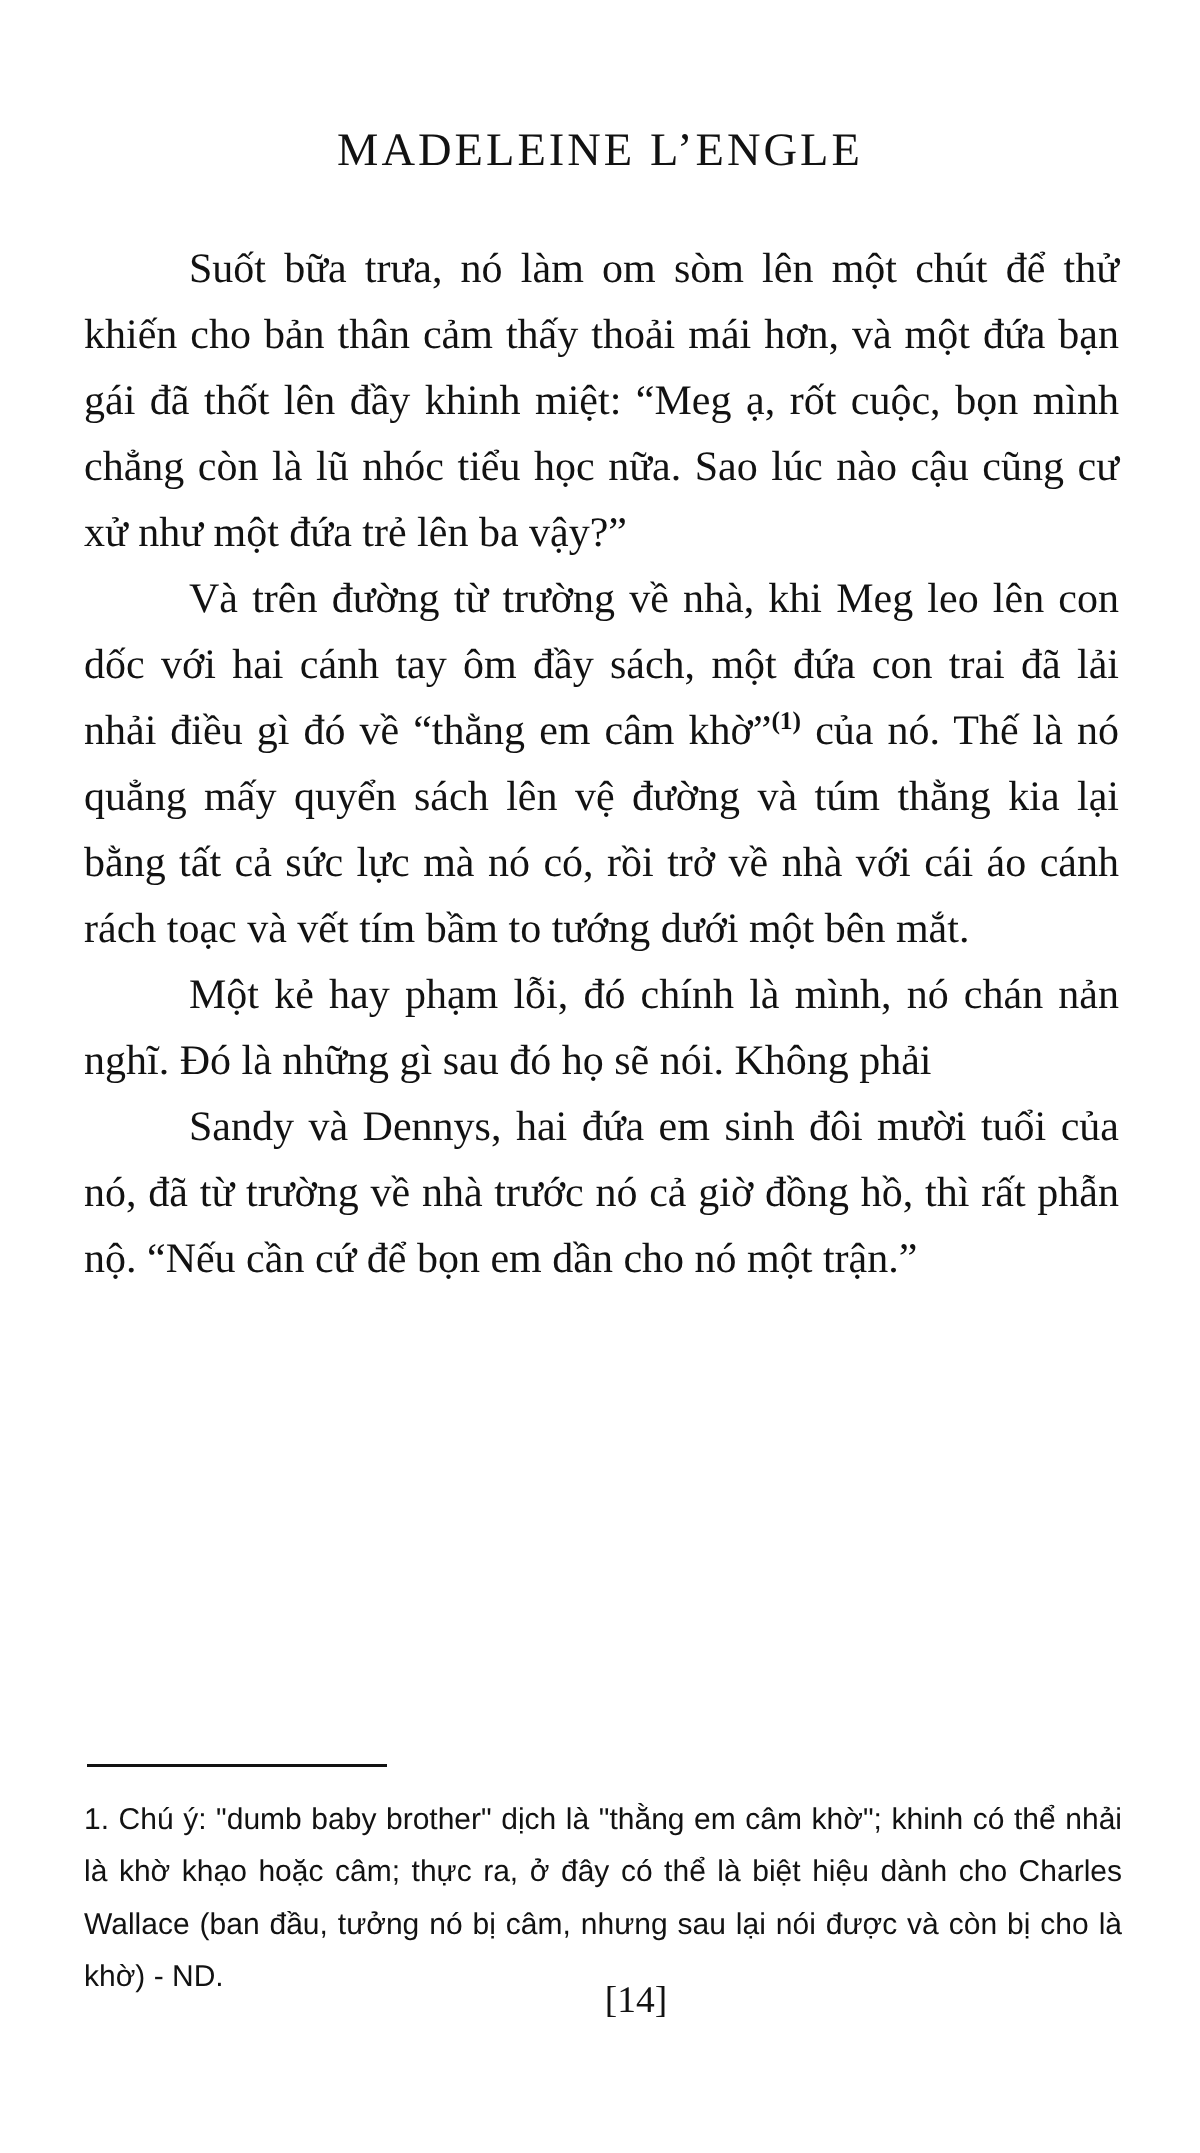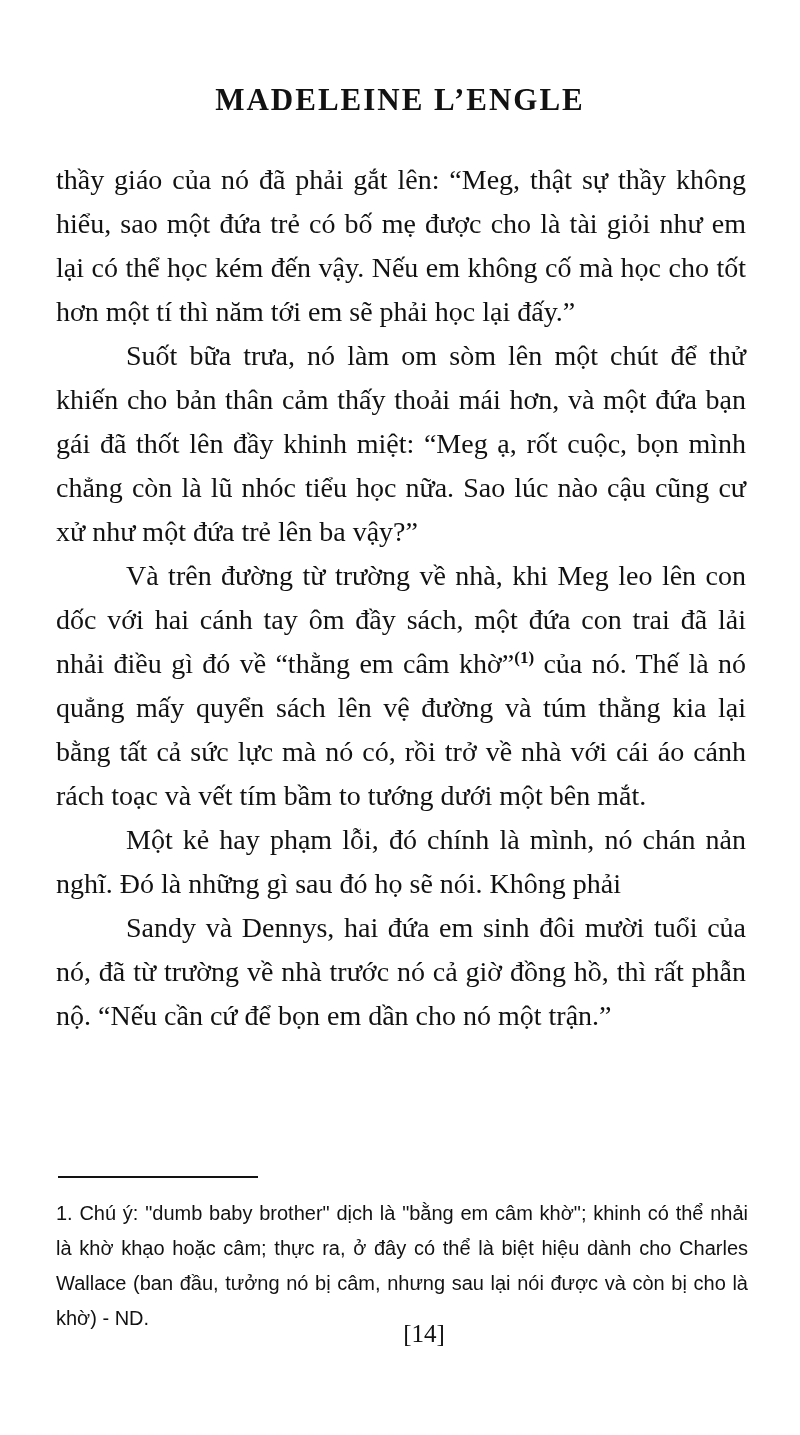--- a/index.html
+++ b/index.html
@@ -19,21 +19,20 @@
   .running-head {
     position: absolute;
     top: 82px;
     left: 0;
     width: 100%;
     text-align: center;
     font-family: "Liberation Serif", "DejaVu Serif", serif;
     font-size: 31px;
     letter-spacing: 2px;
     color: #121212;
-    font-weight: bold;
   }
   .body-text {
     position: absolute;
     top: 158px;
     left: 56px;
     width: 690px;
     font-family: "Liberation Serif", "DejaVu Serif", serif;
     font-size: 28px;
     line-height: 44px;
     text-align: justify;
@@ -87,31 +86,30 @@
 </style>
 </head>
 <body>
 
 <div class="page">
 
   <div class="running-head">MADELEINE L’ENGLE</div>
 
   <div class="body-text">
 
-    <p class="no-indent">thầy giáo của nó đã phải gắt lên: “Meg, thật sự thầy không hiểu, sao một đứa trẻ có bố mẹ được cho là tài giỏi như em lại có thể học kém đến vậy. Nếu em không cố mà học cho tốt hơn một tí thì năm tới em sẽ phải học lại đấy.”</p>
 
     <p>Suốt bữa trưa, nó làm om sòm lên một chút để thử khiến cho bản thân cảm thấy thoải mái hơn, và một đứa bạn gái đã thốt lên đầy khinh miệt: “Meg ạ, rốt cuộc, bọn mình chẳng còn là lũ nhóc tiểu học nữa. Sao lúc nào cậu cũng cư xử như một đứa trẻ lên ba vậy?”</p>
 
     <p><span>Và trên đường từ trường về nhà, khi Meg leo lên con dốc với hai cánh tay ôm đầy sách, một đứa con trai đã lải nhải điều gì đó về “thằng em câm khờ”</span><span class="footnote-marker">(1)</span><span> của nó. Thế là nó quẳng mấy quyển sách lên vệ đường và túm thằng kia lại bằng tất cả sức lực mà nó có, rồi trở về nhà với cái áo cánh rách toạc và vết tím bầm to tướng dưới một bên mắt.</span></p>
 
     <p>Một kẻ hay phạm lỗi, đó chính là mình, nó chán nản nghĩ. Đó là những gì sau đó họ sẽ nói. Không phải</p>
 
     <p>Sandy và Dennys, hai đứa em sinh đôi mười tuổi của nó, đã từ trường về nhà trước nó cả giờ đồng hồ, thì rất phẫn nộ. “Nếu cần cứ để bọn em dần cho nó một trận.”</p>
 
   </div>
 
   <div class="footnote-separator"></div>
 
-  <div class="footnote"><span>1. Chú ý: "</span><span class="it">dumb baby brother</span><span>" dịch là "</span><span class="it">bằng em câm khờ</span><span>"; </span><span class="it">khinh</span><span> có thể nhải là khờ khạo hoặc câm; thực ra, ở đây có thể là biệt hiệu dành cho Charles Wallace (ban đầu, tưởng nó bị câm, nhưng sau lại nói được và còn bị cho là khờ) - ND.</span></div>
+  <div class="footnote"><span>1. Chú ý: "</span><span class="it">dumb baby brother</span><span>" dịch là "</span><span class="it">thằng em câm khờ</span><span>"; </span><span class="it">khinh</span><span> có thể nhải là khờ khạo hoặc câm; thực ra, ở đây có thể là biệt hiệu dành cho Charles Wallace (ban đầu, tưởng nó bị câm, nhưng sau lại nói được và còn bị cho là khờ) - ND.</span></div>
 
   <div class="page-number">[14]</div>
 
 </div>
 
 </body></html>

